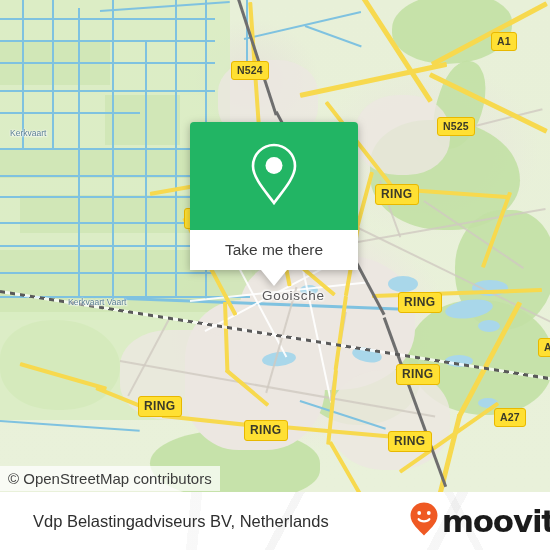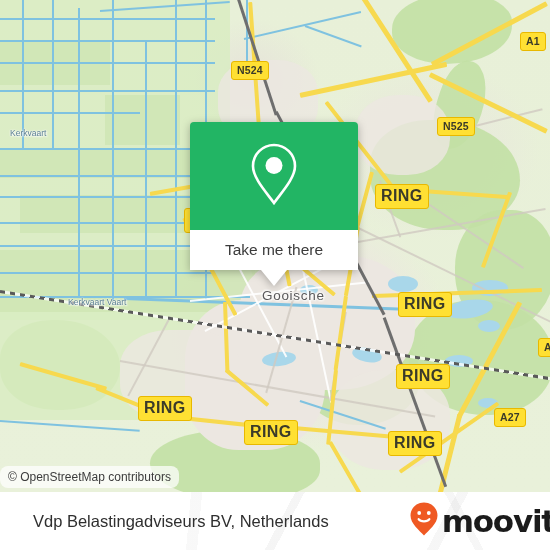--- a/index.html
+++ b/index.html
@@ -53,21 +53,21 @@
     border-radius: 3px;
     color: #3a3a2a;
     font-weight: bold;
     font-size: 10.5px;
     line-height: 1;
     padding: 3px 5px 3.5px 5px;
     letter-spacing: .2px;
     white-space: nowrap;
     font-family: "Liberation Sans", sans-serif;
   }
-  .shield.ring { font-size: 16px; letter-spacing: .4px; }
+  .shield.ring { font-size: 12px; letter-spacing: .4px; }
 
   
   .place-label {
     position: absolute;
     color: #59585a;
     font-size: 13.5px;
     letter-spacing: .7px;
     white-space: nowrap;
     text-shadow: 0 0 3px #fff, 0 0 3px #fff, 1px 1px 2px #fff, -1px -1px 2px #fff;
   }
@@ -106,25 +106,24 @@
     border-left: 13px solid transparent;
     border-right: 13px solid transparent;
     border-top: 16px solid #ffffff;
   }
 
   
   .attrib {
     position: absolute; left: 0; top: 466px;
     background: rgba(255,255,255,.72);
     padding: 4px 8px 4px 8px;
-    font-size: 12px;
+    font-size: 15px;
     color: #3c3c3c;
     z-index: 25;
     white-space: nowrap;
-    border-radius: 8px;
   }
 
   
   .footer {
     position: absolute; left: 0; top: 492px; width: 550px; height: 58px;
     background: #ffffff;
     display: flex; align-items: center; justify-content: space-between;
     padding: 0 14px 0 14px;
     overflow: hidden;
     margin-left: 19px;
@@ -278,21 +277,21 @@
     <div class="rail" style="left:276px;top:110px;width:230px;height:3.4px;transform:rotate(62deg);"></div>
     <div class="rail" style="left:384px;top:316px;width:180px;height:3.4px;transform:rotate(70deg);"></div>
     <div class="rail-dash" style="left:0px;top:290px;width:560px;height:2.6px;transform:rotate(9deg);"></div>
 
     <div class="water-label" style="left:10px;top:128px;">Kerkvaart</div>
     <div class="water-label" style="left:68px;top:297px;">Kerkvaart Vaart</div>
 
     <div class="place-label" style="left:262px;top:288px;">Gooische</div>
 
     <div class="shield" style="left:231px;top:61px;">N524</div>
-    <div class="shield" style="left:520px;top:32px;">A1</div>
+    <div class="shield" style="left:491px;top:32px;">A1</div>
     <div class="shield" style="left:437px;top:117px;">N525</div>
     <div class="shield ring" style="left:375px;top:184px;">RING</div>
     <div class="shield ring" style="left:184px;top:208px;">RING</div>
     <div class="shield ring" style="left:398px;top:292px;">RING</div>
     <div class="shield ring" style="left:396px;top:364px;">RING</div>
     <div class="shield" style="left:494px;top:408px;">A27</div>
     <div class="shield ring" style="left:138px;top:396px;">RING</div>
     <div class="shield ring" style="left:244px;top:420px;">RING</div>
     <div class="shield ring" style="left:388px;top:431px;">RING</div>
     <div class="shield" style="left:538px;top:338px;">A</div>

